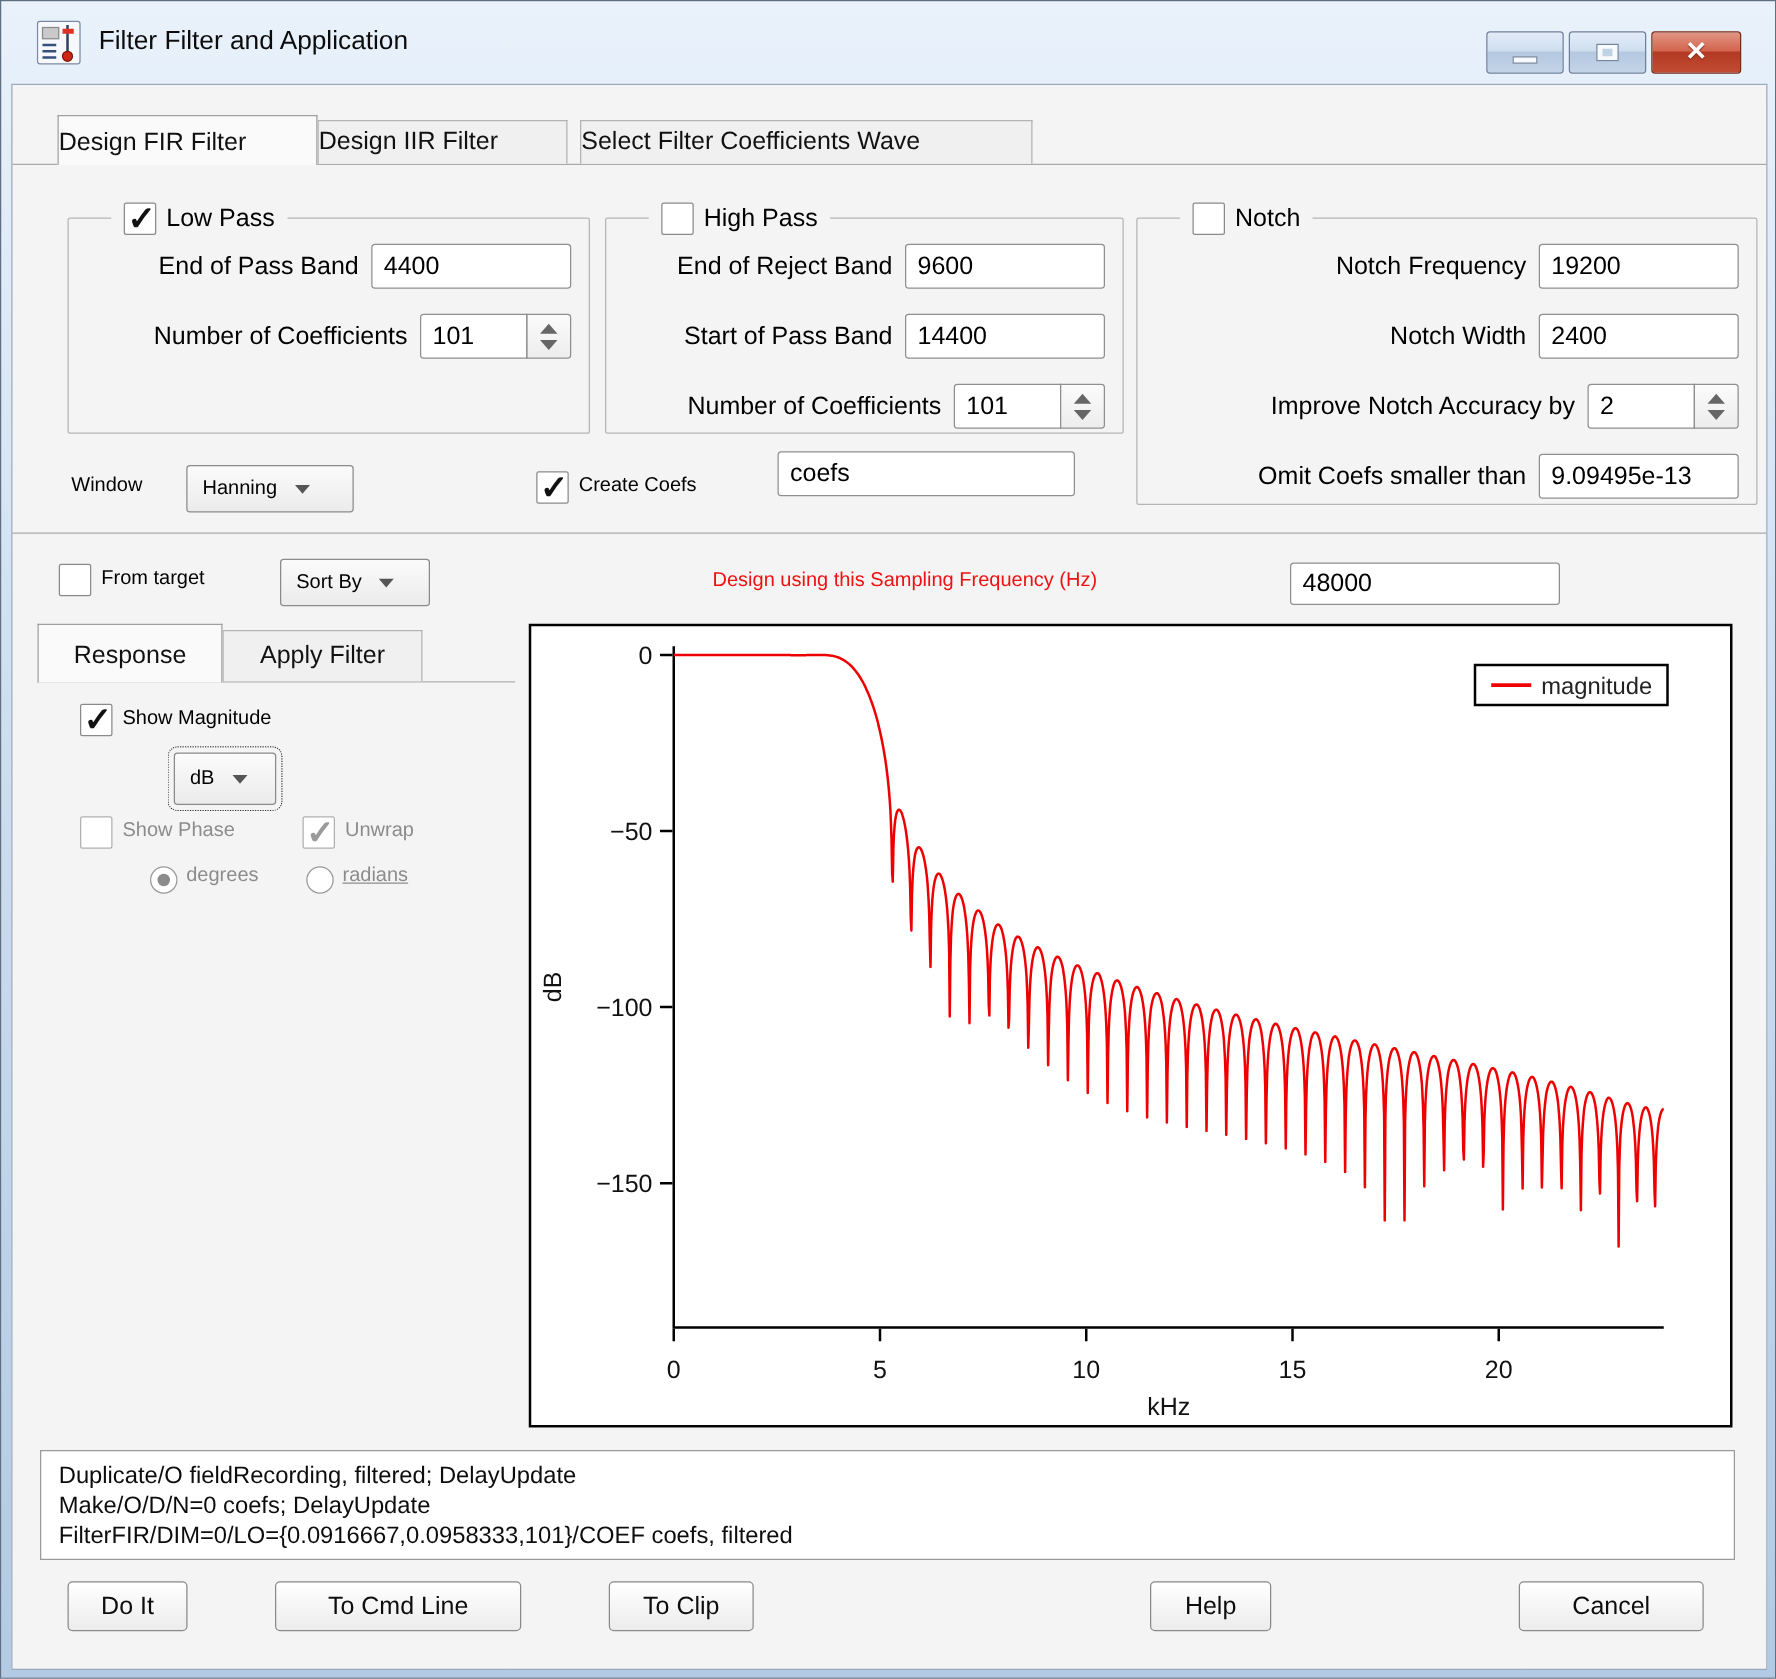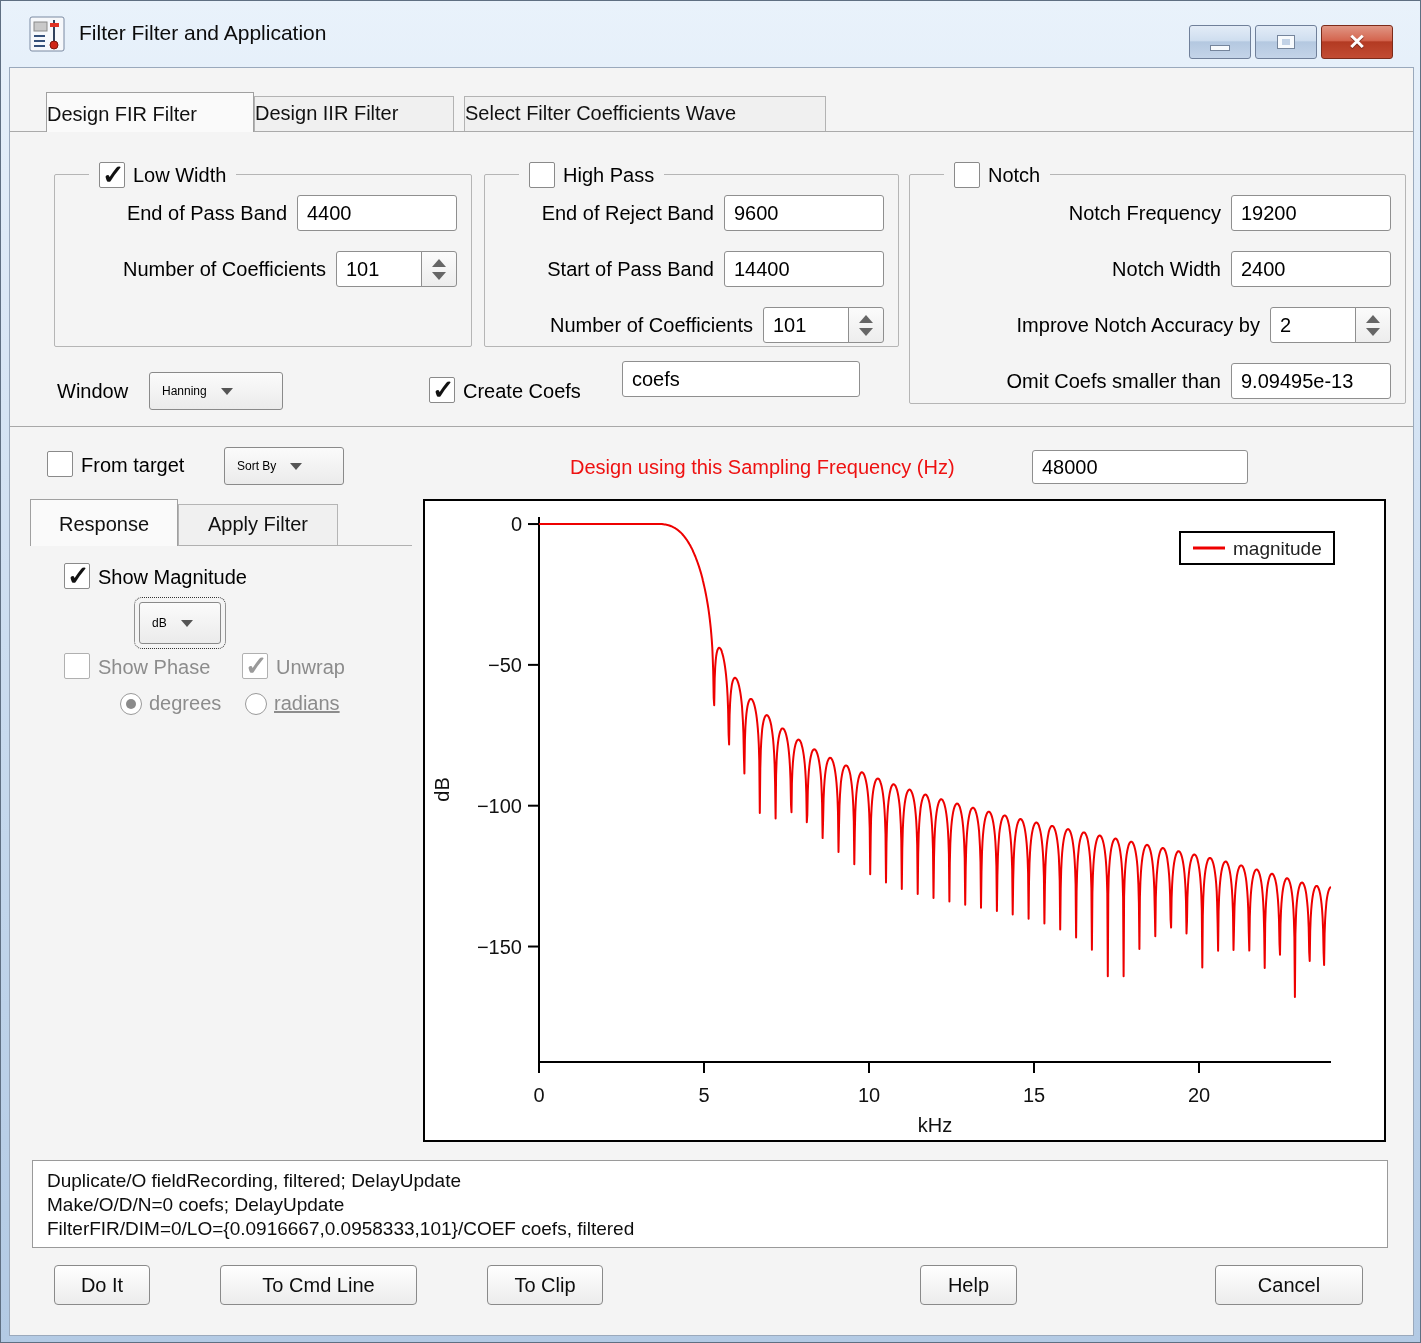--- a/index.html
+++ b/index.html
@@ -55,25 +55,25 @@
          font-family:"Liberation Sans",sans-serif; font-size:20px; color:#000; padding:0 9px; }
   .txt.narrow { width:86px; border-radius:3px 0 0 3px; }
   .spin { width:36px; height:36px; border:1px solid #8f8f8f; border-radius:0 3px 3px 0; margin-left:-11px;
           background:linear-gradient(#fbfbfb,#ededed); display:inline-flex; flex-direction:column;
           align-items:center; justify-content:center; gap:5px; }
   .spin .up { width:0; height:0; border-left:7px solid transparent; border-right:7px solid transparent; border-bottom:8px solid #666; }
   .spin .dn { width:0; height:0; border-left:7px solid transparent; border-right:7px solid transparent; border-top:8px solid #666; }
 
   .dd { display:inline-flex; align-items:center; height:38px; padding:0 12px; gap:14px;
         background:linear-gradient(#fbfbfb,#ebebeb); border:1px solid #8a8a8a; border-radius:3px;
-        font-size:12px; color:#000; }
+        font-size:16px; color:#000; }
   .dd .arr { width:0; height:0; border-left:6px solid transparent; border-right:6px solid transparent; border-top:7px solid #555; }
   .focusring { outline:1px dotted #333; outline-offset:4px; }
 
-  .ilabel { font-size:20px; color:#000; }
+  .ilabel { font-size:16px; color:#000; }
   .dim { color:#8c8c8c !important; }
   .red { color:#ee1111; }
 
   
   .abs { position:absolute; }
   .divider { position:absolute; left:0; top:358px; width:100%; height:1px; background:#a8a8a8; }
 
   
   .ptabline { position:absolute; left:20px; top:477px; width:382px; height:1px; background:#b0b0b0; }
   .ptab { position:absolute; height:41px; top:436px; line-height:39px; text-align:center; font-size:20px; color:#111;
@@ -126,21 +126,21 @@
   <div class="dialog">
 
     <div class="tabline"></div>
     <div class="mtab active" style="left:36px;width:208px;">Design FIR Filter</div>
     <div class="mtab" style="left:244px;width:200px;">Design IIR Filter</div>
     <div class="mtab" style="left:454px;width:362px;">Select Filter Coefficients Wave</div>
 
     <div class="group" style="left:44px;top:106px;width:418px;height:173px;">
       <div class="gheader">
         <span class="cb on"></span>
-        <span class="glabel">Low Width</span>
+        <span class="glabel">Low Pass</span>
       </div>
       <div class="grow">
         <span class="flabel">End of Pass Band</span>
         <input class="txt" value="4400" style="">
       </div>
       <div class="grow">
         <span class="flabel">Number of Coefficients</span>
         <input class="txt narrow" value="101" style="">
         <span class="spin">
             <span class="up"></span>

